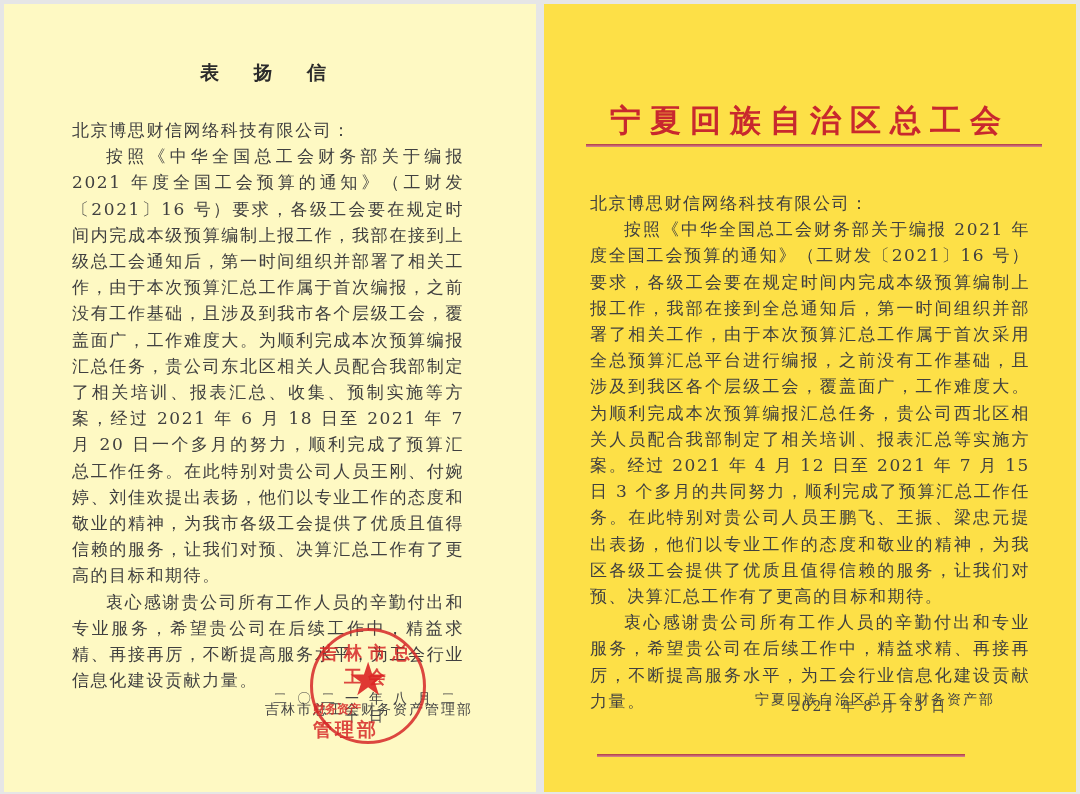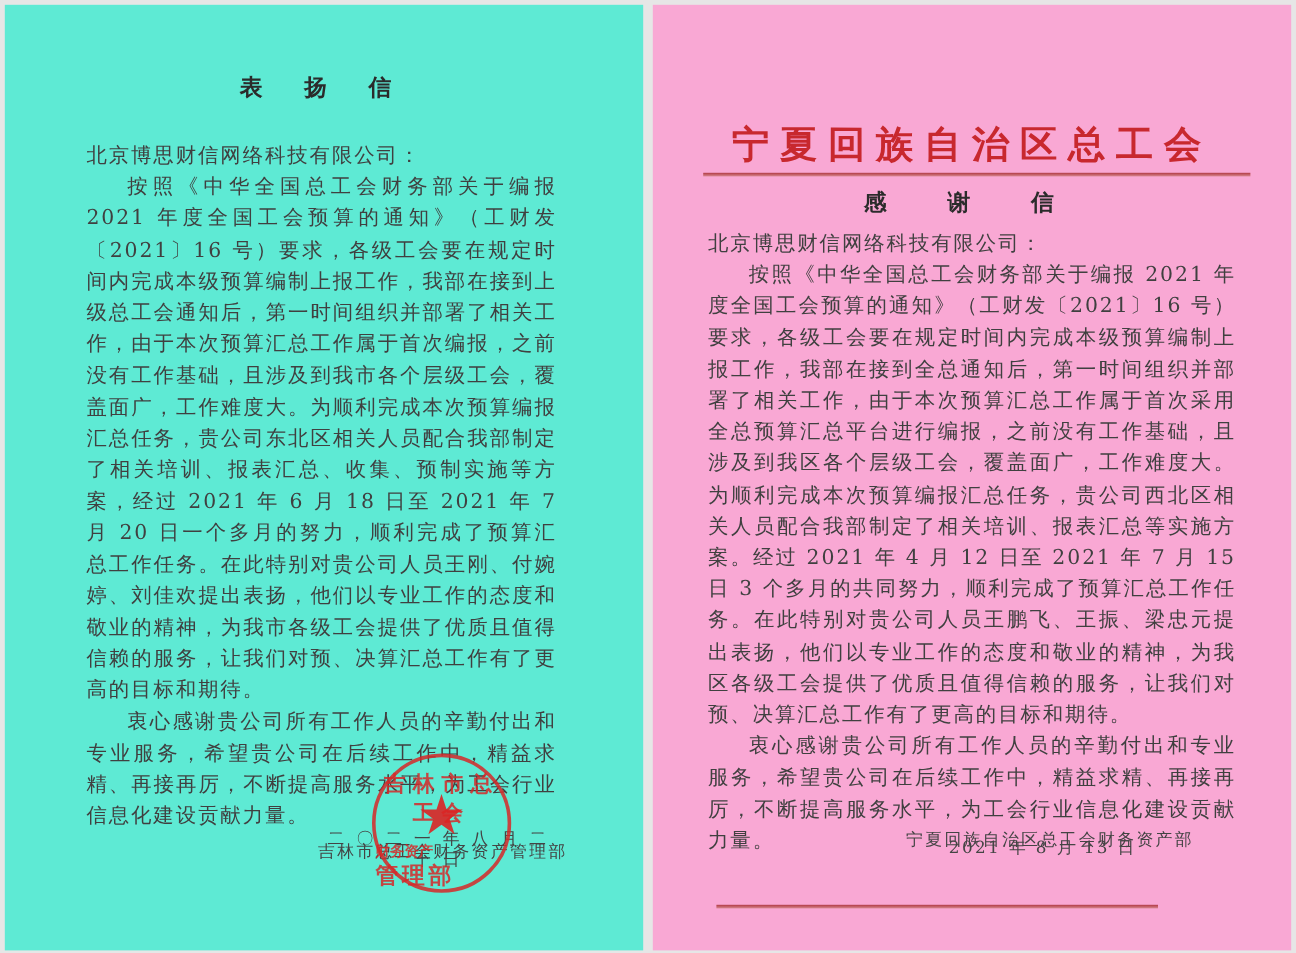--- a/index.html
+++ b/index.html
@@ -7,22 +7,22 @@
     width: 1080px; height: 794px; overflow: hidden;
     background: #e6e6e6;
     font-family: "DejaVu Serif", "Liberation Serif", serif;
     color: #3a3a3a;
     position: relative;
   }
   .page {
     position: absolute; background: #fdfdfd;
     box-sizing: border-box;
   }
-  #page-left { left: 4px; top: 4px; width: 532px; height: 788px; background: #5eead4; }
-  #page-right { left: 544px; top: 4px; width: 532px; height: 788px; background: #f9a8d4; }
+  #page-left { left: 4px; top: 4px; width: 532px; height: 788px; background: #fef9c3; }
+  #page-right { left: 544px; top: 4px; width: 532px; height: 788px; background: #fde047; }
 
   .title-left {
     position: absolute; left: 0; width: 532px; top: 56px; text-align: center;
     font-family: "DejaVu Sans", "Liberation Sans", sans-serif;
     font-weight: bold; font-size: 19px; letter-spacing: 14px; color: #2b2b2b;
   }
   .body-text {
     position: absolute; font-size: 17px; line-height: 26.2px; color: #404040;
     text-align: justify; letter-spacing: 1.6px;
   }
@@ -80,21 +80,20 @@
     <div class="arc-text">吉林市总工会</div>
     <div class="star">★</div>
     <div class="bottom-text l1">财务资产</div>
     <div class="bottom-text l2">管理部</div>
   </div>
 </div>
 
 <div class="page" id="page-right">
   <div class="red-head">宁夏回族自治区总工会</div>
   <div class="red-rule" id="rule-top"></div>
-  <div class="title-right">感 谢 信</div>
   <div class="body-text" id="right-body-block">
     <p class="salutation">北京博思财信网络科技有限公司：</p>
     <p class="para">按照《中华全国总工会财务部关于编报 2021 年度全国工会预算的通知》（工财发〔2021〕16 号）要求，各级工会要在规定时间内完成本级预算编制上报工作，我部在接到全总通知后，第一时间组织并部署了相关工作，由于本次预算汇总工作属于首次采用全总预算汇总平台进行编报，之前没有工作基础，且涉及到我区各个层级工会，覆盖面广，工作难度大。为顺利完成本次预算编报汇总任务，贵公司西北区相关人员配合我部制定了相关培训、报表汇总等实施方案。经过 2021 年 4 月 12 日至 2021 年 7 月 15 日 3 个多月的共同努力，顺利完成了预算汇总工作任务。在此特别对贵公司人员王鹏飞、王振、梁忠元提出表扬，他们以专业工作的态度和敬业的精神，为我区各级工会提供了优质且值得信赖的服务，让我们对预、决算汇总工作有了更高的目标和期待。</p>
     <p class="para">衷心感谢贵公司所有工作人员的辛勤付出和专业服务，希望贵公司在后续工作中，精益求精、再接再厉，不断提高服务水平，为工会行业信息化建设贡献力量。</p>
   </div>
   <div class="sign" id="right-sign-org">宁夏回族自治区总工会财务资产部</div>
   <div class="sign" id="right-sign-date">2021 年 8 月 13 日</div>
 
   <div class="red-rule" id="rule-bottom"></div>
 </div>

